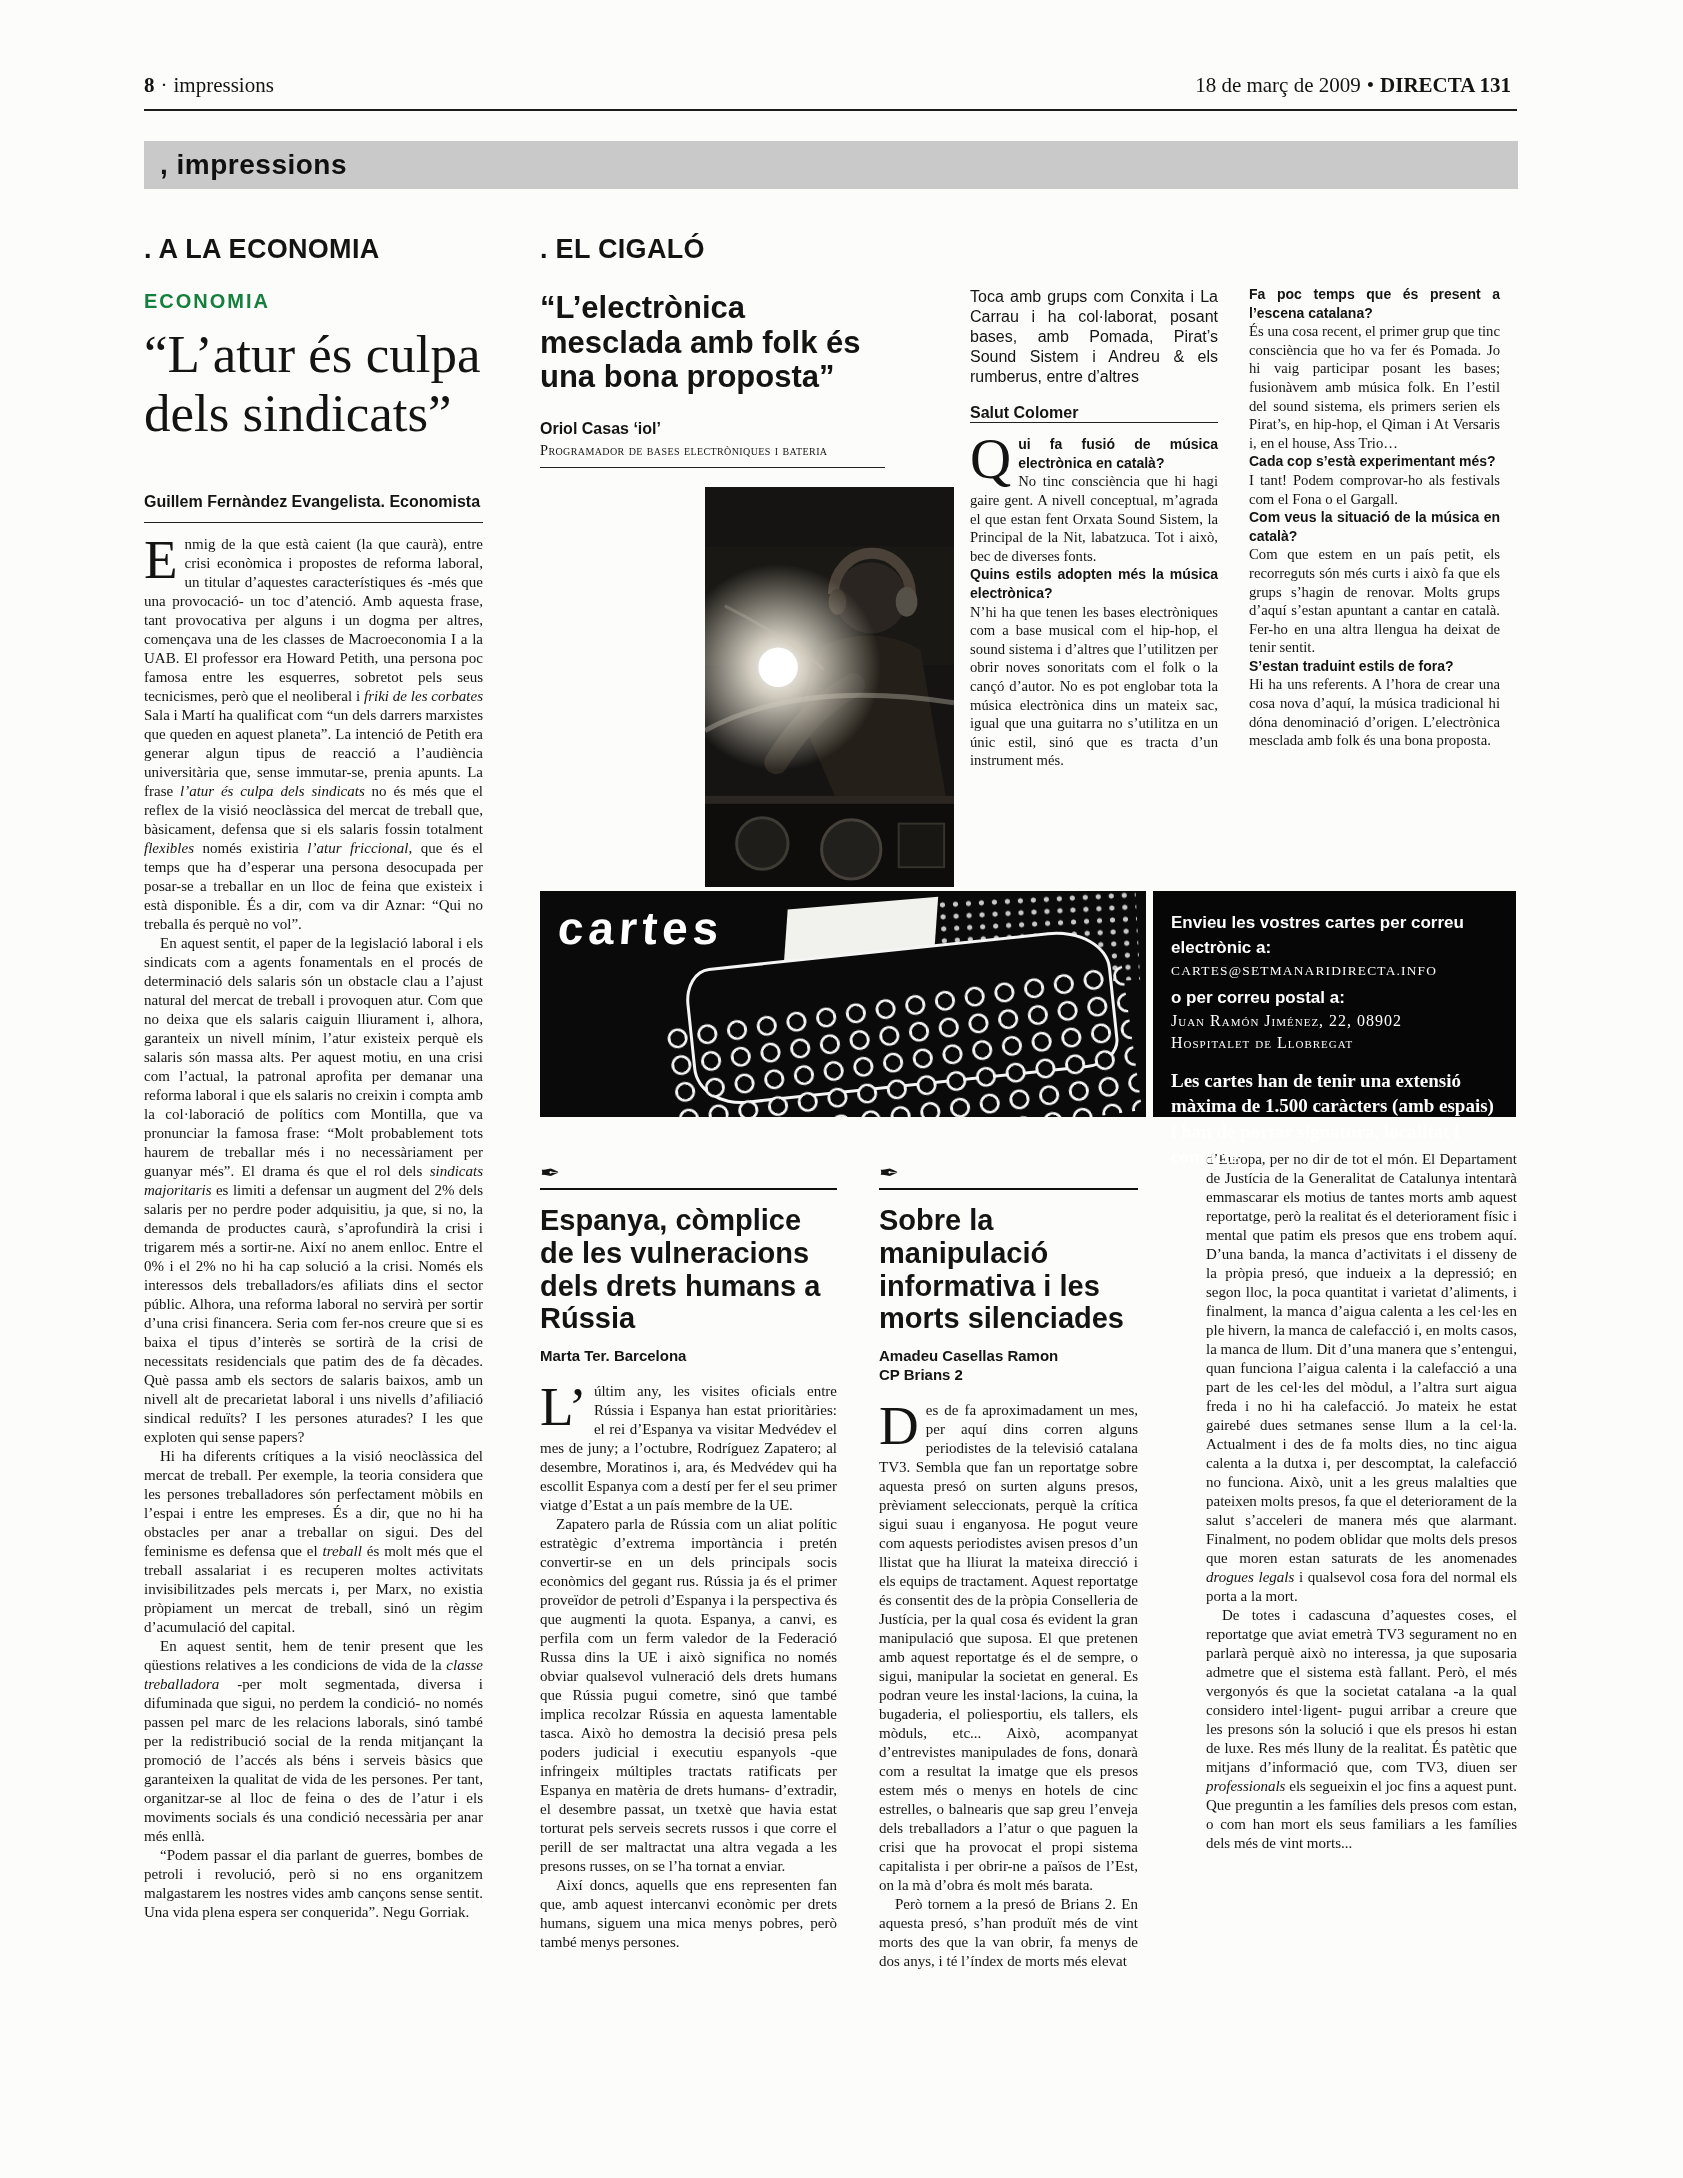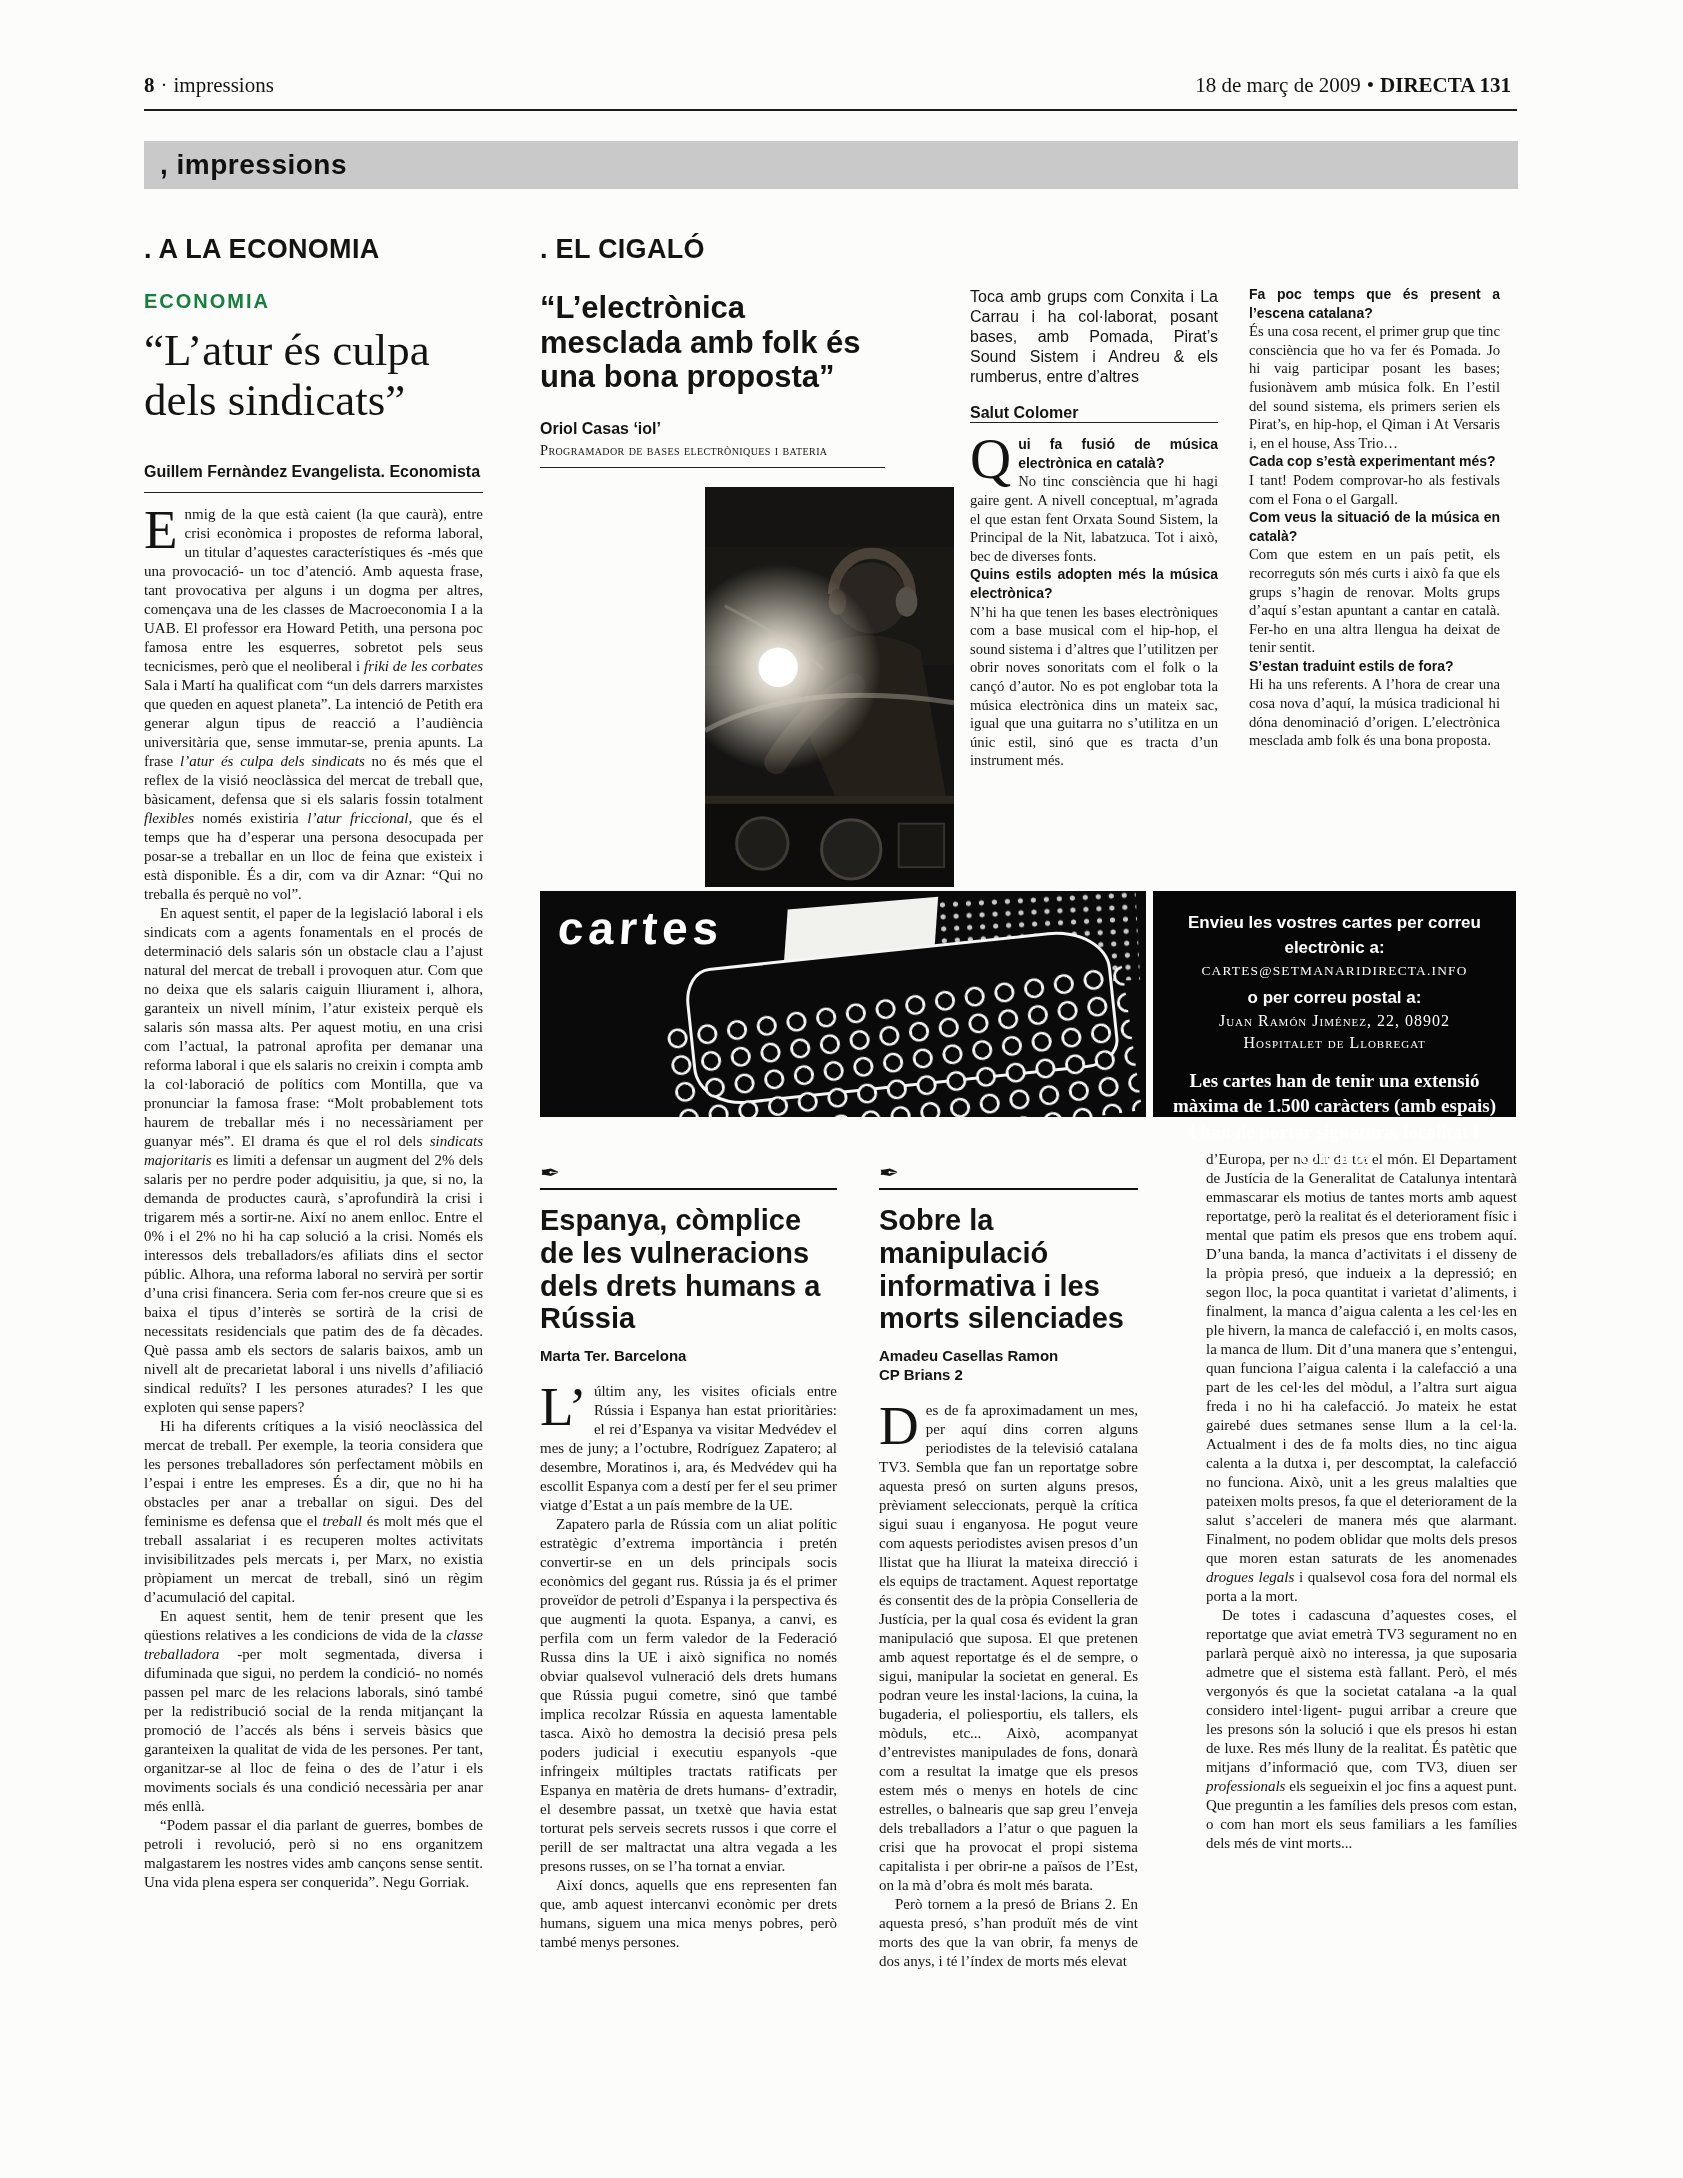--- a/index.html
+++ b/index.html
@@ -16,21 +16,21 @@
   .hdr-left span, .hdr-right span { margin-right:6px; }
   .hdr-rule  { position:absolute; left:144px; right:166px; top:109px; border-top:2px solid #1c1c1c; }
 
   .band { position:absolute; left:144px; top:141px; width:1374px; height:48px;
           background:#c9c9c9; display:flex; align-items:center; padding-left:16px; }
   .band .label { font:700 28px/1 "Liberation Sans", sans-serif; color:#101010; letter-spacing:0.5px; }
 
   
   .kicker   { font:700 27px/1 "Liberation Sans", sans-serif; margin-bottom:28px; letter-spacing:0.3px; }
   .category { font:700 20px/1 "Liberation Sans", sans-serif; color:#15803d; letter-spacing:2px; margin-bottom:14px; }
-  .serif-head { font-family:"Liberation Serif", serif; font-weight:400; font-size:45px; line-height:1.12; margin-bottom:36px; }
+  .serif-head { font-family:"Liberation Serif", serif; font-weight:400; font-size:53px; line-height:1.12; margin-bottom:48px; }
   .sans-head  { font:700 31px/1.12 "Liberation Sans", sans-serif; margin-bottom:24px; }
   .letter-head{ font:700 29px/1.13 "Liberation Sans", sans-serif; margin:14px 0 12px; }
   .byline { font:700 16px/1.25 "Liberation Sans", sans-serif; }
   .byline.rule-under { padding-bottom:10px; border-bottom:1px solid #222; margin-bottom:12px; }
   .role { font-variant:small-caps; font-size:14.4px; letter-spacing:0.4px; padding:3px 0 8px; border-bottom:1px solid #222; }
 
   .body p { font-size:15px; line-height:19px; text-align:justify; hyphens:auto; -webkit-hyphens:auto; }
   .body p + p { text-indent:16px; }
   .body em { font-style:italic; }
   .body p.dropcap::first-letter {
@@ -65,21 +65,21 @@
       background:#f1f1ee; transform:skew(-9deg) rotate(-5deg); }
   .cartes-illus .tw-body { position:absolute; left:149px; top:57px; width:426px; height:139px;
       background:#0a0a0a; border:3px solid #f5f5f5; transform:rotate(-6deg);
       border-radius:26px 59px 34px 50px / 34px 42px 26px 40px; }
   .cartes-illus .keys { position:absolute; left:129px; bottom:-26px; width:465px; height:149px; transform:rotate(-8deg);
       background:radial-gradient(circle, #0a0a0a 7px, #f5f5f5 7.5px 9.5px, transparent 10.3px) 0 0/30px 27px; }
   .cartes-logo { position:absolute; left:18px; top:14px; color:#fff;
       font:700 46px/1 "Liberation Sans", sans-serif; letter-spacing:5px; transform:skew(-4deg); }
 
   .cartes-contact { position:absolute; left:1153px; top:891px; width:363px; height:226px;
-      background:#060606; color:#fff; text-align:center; padding:16px 18px; z-index:5; }
+      background:#060606; color:#fff; text-align:left; padding:16px 18px; z-index:5; }
   .c-lead  { font:700 17px/1.45 "Liberation Sans", sans-serif; margin-top:4px; }
   .c-caps  { font-family:"Liberation Serif", serif; font-variant:small-caps; font-size:16px; line-height:1.35; letter-spacing:1px; }
   .c-email { text-transform:uppercase; font-size:13.4px; letter-spacing:1.2px; line-height:1.6; font-variant:normal; }
   .c-note  { font-family:"Liberation Serif", serif; font-weight:700; font-size:19px; line-height:1.35; margin-top:14px; }
 
   
   .letter1     { position:absolute; left:540px;  top:1156px; width:297px; }
   .letter2     { position:absolute; left:879px;  top:1156px; width:259px; }
   .letter-cont { position:absolute; left:1206px; top:1150px; width:311px; }
 

